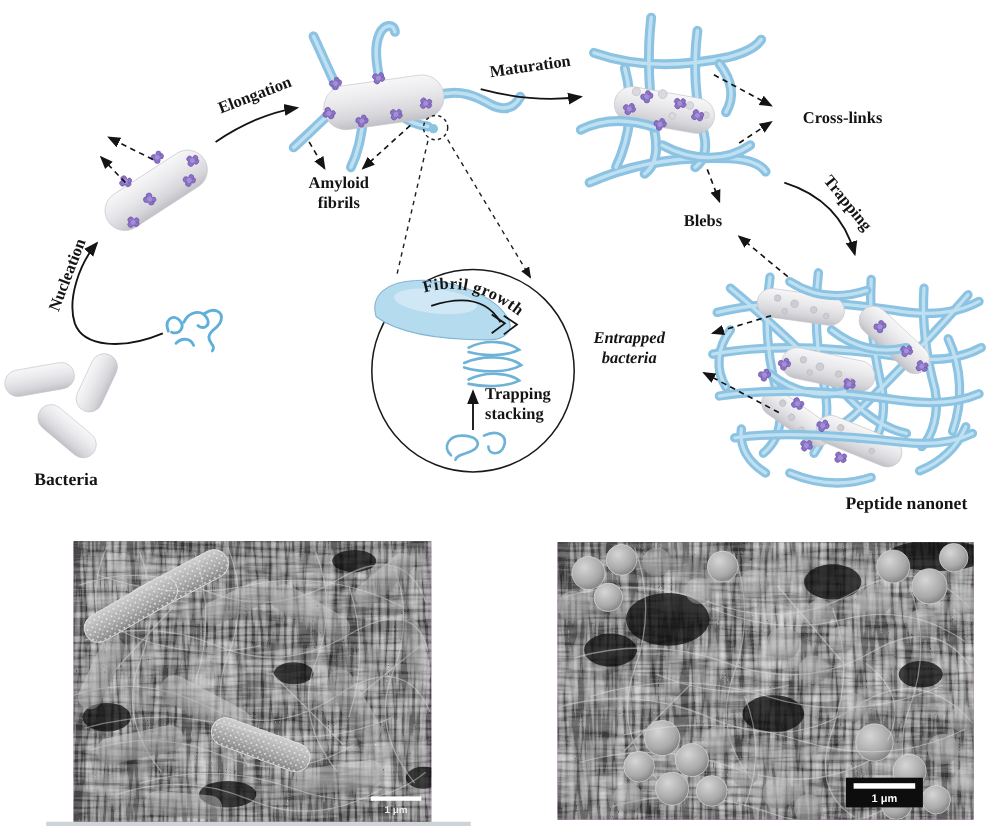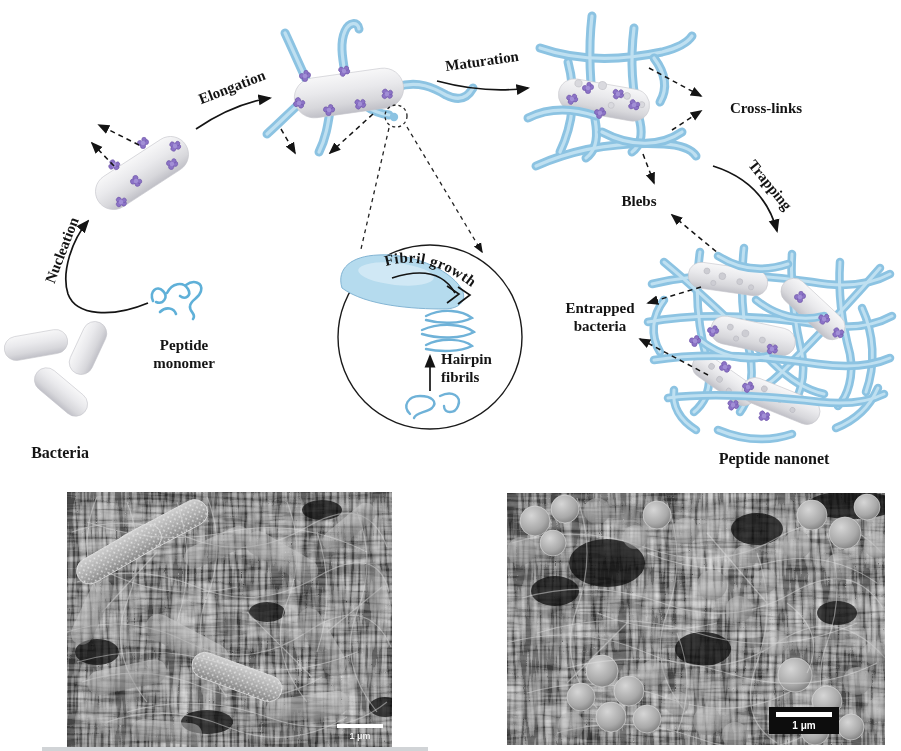--- a/index.html
+++ b/index.html
@@ -5,28 +5,28 @@
   html,body{margin:0;padding:0;background:#fff;}
   #stage{position:relative;width:901px;height:751px;background:#fff;overflow:hidden;
          font-family:"Liberation Serif", serif;}
   svg{display:block;}
   .lbl{position:absolute;font-weight:bold;color:#141414;font-size:15px;line-height:1.22;
        text-align:center;white-space:normal;}
   #lb-nucsites{left:20px;top:93px;width:92px;}
   #lb-elong{left:184px;top:78px;width:96px;transform:rotate(-21deg);}
   #lb-nucl{left:14px;top:241px;width:96px;transform:rotate(-69deg);}
   #lb-monomer{left:136px;top:336px;width:96px;}
-  #lb-bacteria{left:18px;top:427px;width:84px;font-size:16px;margin-top:16px;}
+  #lb-bacteria{left:18px;top:427px;width:84px;font-size:16px;}
   #lb-amyloid{left:266px;top:158px;width:84px;}
   #lb-matur{left:434px;top:52px;width:96px;transform:rotate(-8deg);}
   #lb-cross{left:711px;top:99px;width:110px;text-align:center;}
   #lb-blebs{left:608px;top:192px;width:62px;}
   #lb-trap{left:722px;top:176px;width:96px;transform:rotate(51deg);}
-  #lb-entrap{left:552px;top:299px;width:96px;}
-  #lb-nanonet{left:700px;top:449px;width:148px;font-size:16px;}
+  #lb-entrap{left:524px;top:299px;width:96px;font-style:italic;}
+  #lb-nanonet{left:750px;top:449px;width:148px;font-size:16px;}
   #lb-hairpin{left:441px;top:350px;width:64px;text-align:left;}
   .sem{position:absolute;background:#a21caf;}
   #sem-left{left:67px;top:492px;width:325px;height:255px;}
   #sem-right{left:507px;top:493px;width:378px;height:252px;}
   #crop-strip{position:absolute;left:42px;top:747px;width:386px;height:4px;
               background:#b9bdc2;opacity:.65;}
 </style>
 </head>
 <body>
 
@@ -295,29 +295,29 @@
     </g>
 
     <g fill="none" stroke="#141414" stroke-width="1.5" stroke-dasharray="5 4">
       <path d="M701,287 L648,303" marker-end="url(#ah)"></path>
       <path d="M708,375 L640,339" marker-end="url(#ah)"></path>
     </g>
   </svg>
 
   <div class="lbl" id="lb-elong">Elongation</div>
   <div class="lbl" id="lb-nucl">Nucleation</div>
-  <div class="lbl" id="lb-monomer">Peptide monomer</div>
   <div class="lbl" id="lb-bacteria">Bacteria</div>
+  <div class="lbl" id="lb-amyloid">Amyloid fibrils</div>
   <div class="lbl" id="lb-matur">Maturation</div>
   <div class="lbl" id="lb-cross">Cross-links</div>
   <div class="lbl" id="lb-blebs">Blebs</div>
   <div class="lbl" id="lb-trap">Trapping</div>
   <div class="lbl" id="lb-entrap">Entrapped bacteria</div>
   <div class="lbl" id="lb-nanonet">Peptide nanonet</div>
-  <div class="lbl" id="lb-hairpin">Hairpin fibrils</div>
+  <div class="lbl" id="lb-hairpin">Trapping stacking</div>
 
   <div class="sem" id="sem-left">
     <svg width="325" height="255" viewBox="0 0 325 255" xmlns="http://www.w3.org/2000/svg" xmlns:xlink="http://www.w3.org/1999/xlink">
       <defs>
         <filter id="meshL" x="0" y="0" width="100%" height="100%">
           <feTurbulence type="fractalNoise" baseFrequency="0.07 0.09" numOctaves="4" seed="13" result="n"></feTurbulence>
           <feColorMatrix in="n" type="matrix" values="0.55 0.55 0.55 0 -0.25  0.55 0.55 0.55 0 -0.25  0.55 0.55 0.55 0 -0.25  0 0 0 0 1"></feColorMatrix>
         </filter>
         <filter id="streakLH">
             <feTurbulence type="turbulence" baseFrequency="0.012 0.14" numOctaves="2" seed="7"></feTurbulence>

